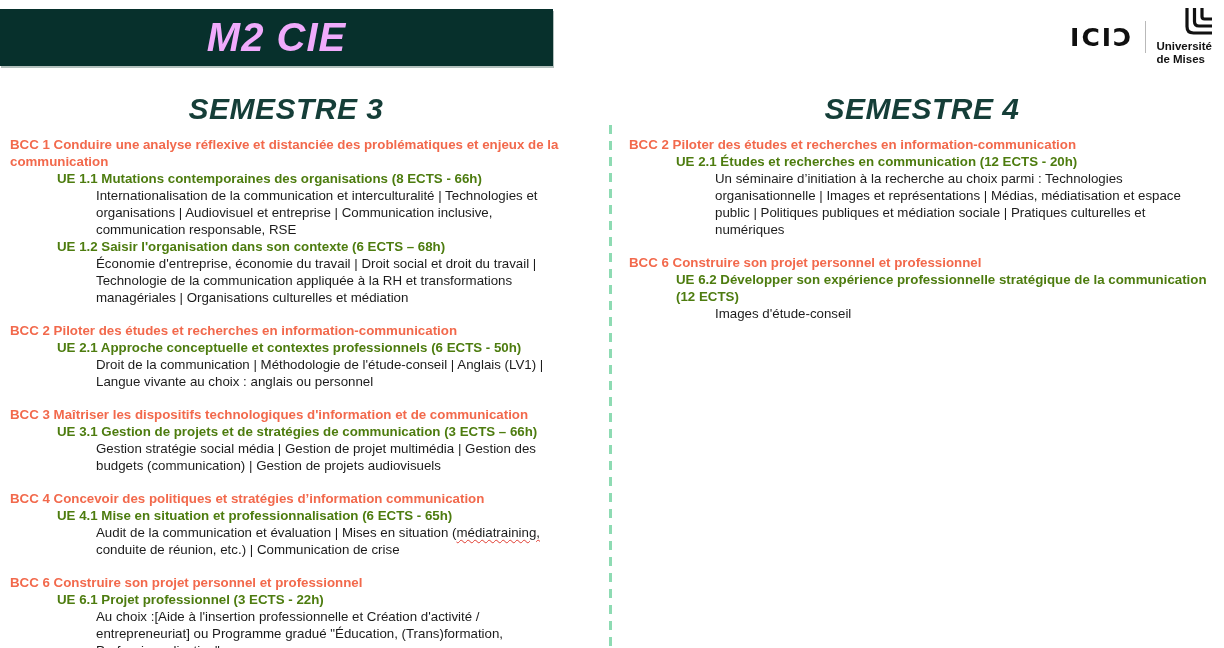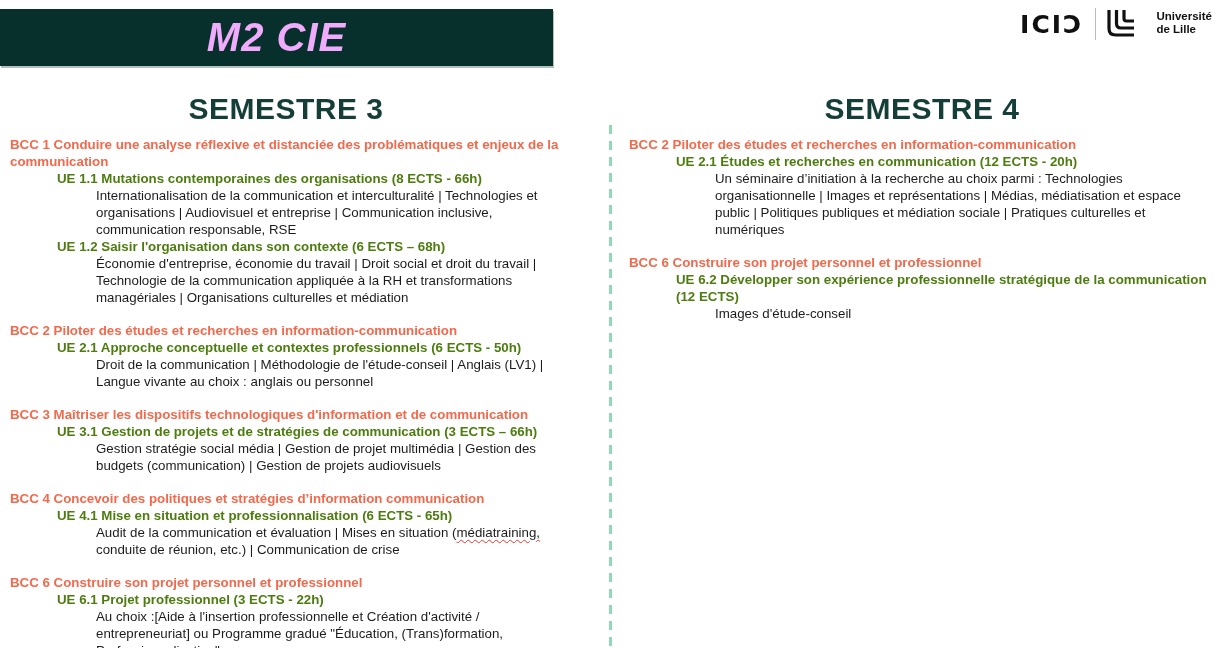--- a/index.html
+++ b/index.html
@@ -19,31 +19,31 @@
   }
 
   
   .logos { position:absolute; top:8px; right:12px; display:flex; align-items:center; }
   .icid {
     font-family:"DejaVu Sans", sans-serif; font-weight:bold; font-size:25px;
     color:#101010; letter-spacing:2px; line-height:1;
   }
   .logo-sep { width:1px; height:32px; background:#b9b9b9; margin:0 10px 0 12px; }
   .ul-mark { display:block; }
-  .ul-wrap { display:flex; align-items:flex-start; gap:22px; }
+  .ul-wrap { display:flex; align-items:flex-end; gap:4px;flex-direction:column; }
   .ul-text { display:flex; flex-direction:column; font-size:11.5px; font-weight:bold;
     color:#111; line-height:1.15; }
 
   
   .col { position:absolute; top:88px; }
   .col.left  { left:10px;  width:552px; }
   .col.right { left:629px; width:586px; }
   .semester-heading {
     text-align:center; font-size:30px; font-weight:bold; color:#153e38;
-    margin:4px 0 10px 0; letter-spacing:0.5px;
+    margin:4px 0 10px 0; letter-spacing:0.5px;font-style:italic;
   }
   .bcc { margin-top:16px; }
   .bcc:first-of-type { margin-top:6px; }
   .bcc-title { color:#f2694c; font-weight:bold; font-size:13.3px; line-height:17px; }
   .ue { margin-left:47px; }
   .ue-title { font-weight:bold; color:#4d7c0f; font-size:13.3px; line-height:17px; }
   .ue-courses { margin-left:39px; color:#1c1c1c; font-size:13.3px; line-height:17px; }
   .misspell {
     text-decoration:underline wavy #e03c31;
     text-decoration-thickness:1px; text-underline-offset:2px;
@@ -70,21 +70,21 @@
     <span class="ul-wrap">
       <svg class="ul-mark" width="28" height="28" viewBox="0 0 28 28">
         <g fill="none" stroke="#111111" stroke-width="3.2" stroke-linecap="square">
           <path d="M3,1 V18.5 Q3,25 9.5,25 H27"></path>
           <path d="M10.5,1 V13.5 Q10.5,18 15,18 H27"></path>
           <path d="M18,1 V8.5 Q18,11 20.5,11 H27"></path>
         </g>
       </svg>
       <span class="ul-text">
         <span>Université</span>
-        <span>de Lille</span>
+        <span>de Mises</span>
       </span>
     </span>
   </div>
 
   <section class="col left">
     <h2 class="semester-heading">SEMESTRE 3</h2>
 
     <div class="bcc">
       <div class="bcc-title">BCC 1 Conduire une analyse réflexive et distanciée des problématiques et enjeux de la communication</div>
       <div class="ue">

